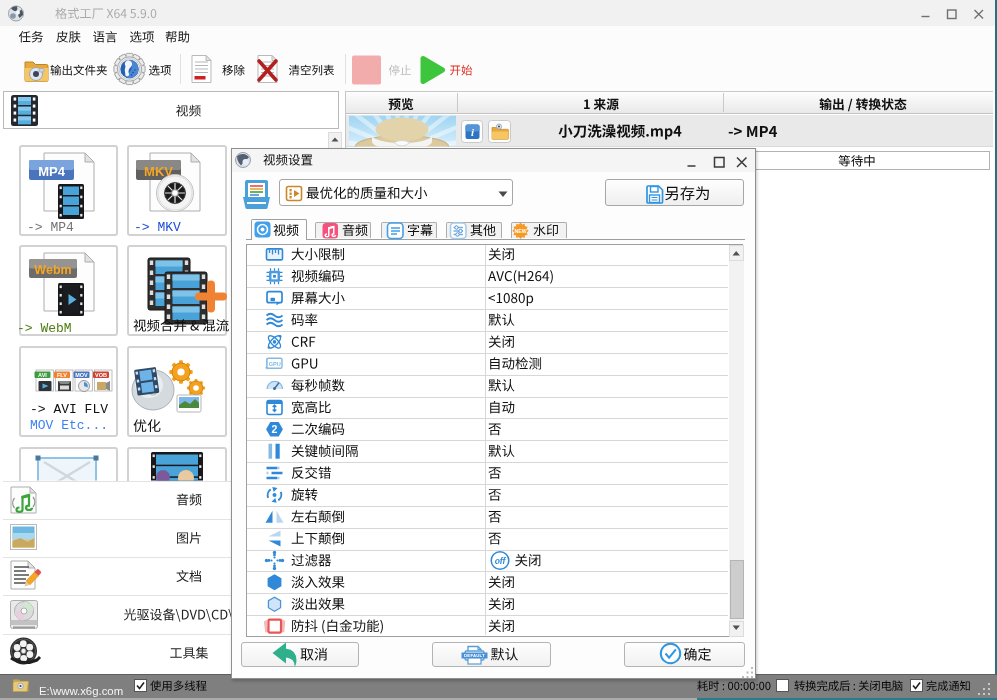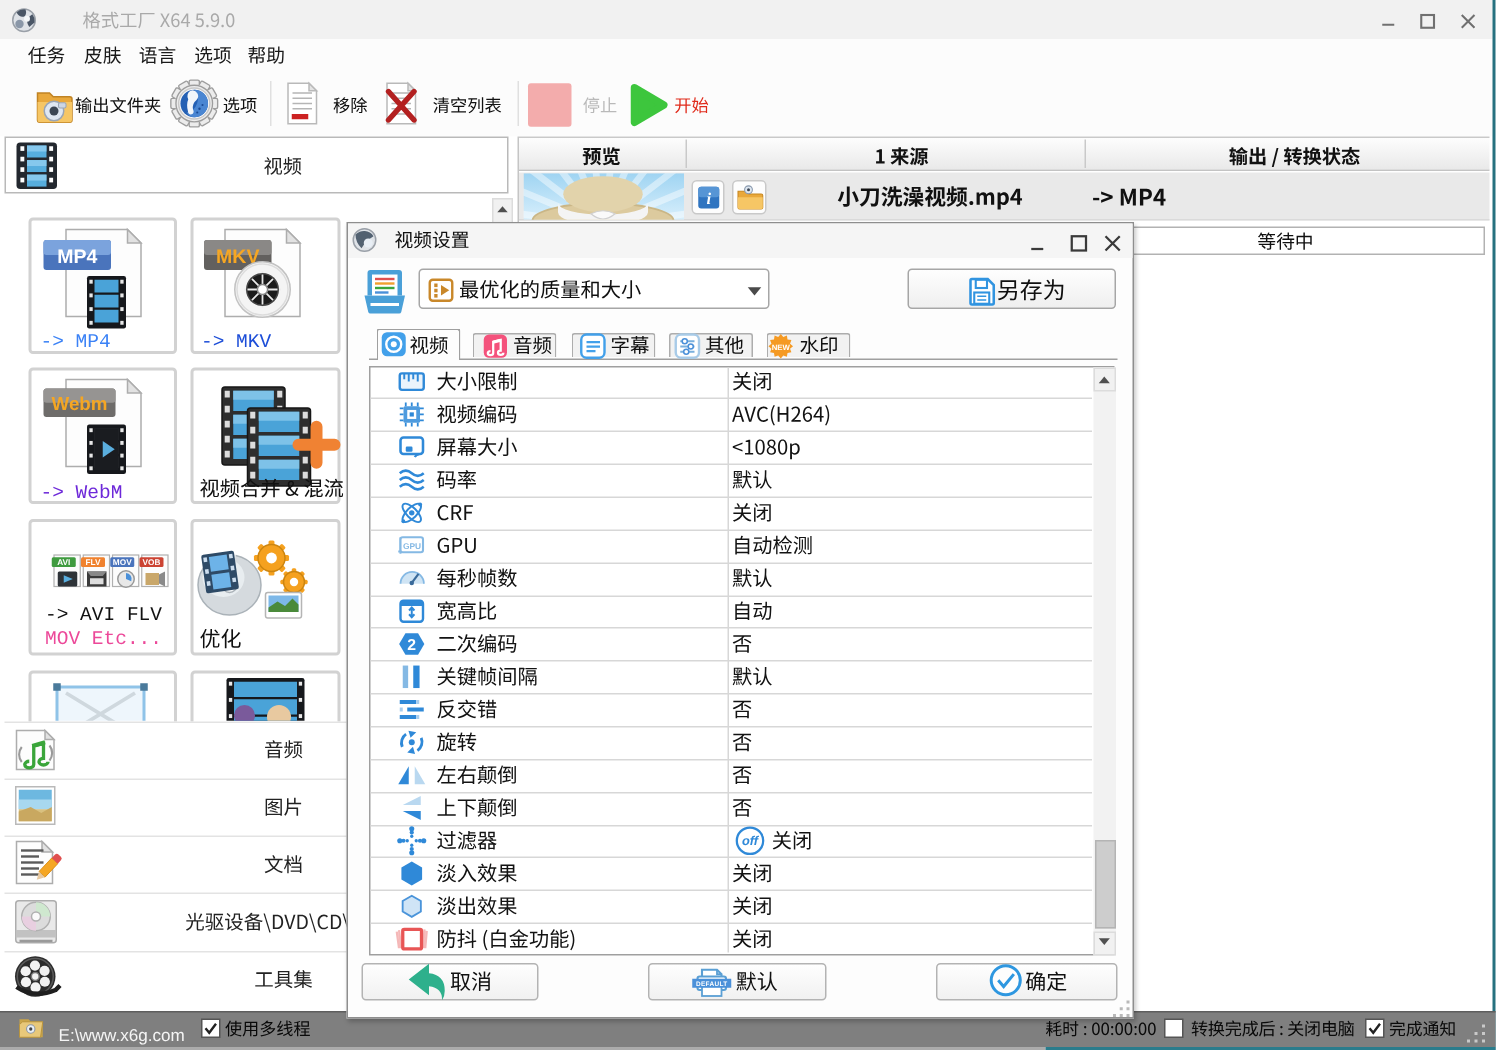--- a/index.html
+++ b/index.html
@@ -221,25 +221,25 @@
 <div style="position:absolute;left:328px;top:132px;width:14px;height:17px;background:#f1f1f1;border:1px solid #dcdcdc"></div>
 <div style="position:absolute;left:345px;top:91px;width:648px;height:583px;background:#fff;border-left:1px solid #c5c5c5"></div>
 <div style="position:absolute;left:345.5px;top:91px;width:647.5px;height:23px;background:linear-gradient(#fdfdfd,#e9e9e9);border-top:1px solid #c9c9c9;border-bottom:1px solid #c3c3c3"></div>
 <div style="position:absolute;left:457px;top:93px;width:1px;height:19px;background:#c9c9c9"></div>
 <div style="position:absolute;left:723px;top:93px;width:1px;height:19px;background:#c9c9c9"></div>
 <div style="position:absolute;left:345.5px;top:115px;width:647.5px;height:32px;background:#e9e9e9;border-bottom:1px solid #dadada"></div>
 <div style="position:absolute;left:723.5px;top:151px;width:266px;height:19px;background:#fff;border:1px solid #b2b2b2"></div>
 <div style="position:absolute;left:0px;top:674px;width:997px;height:24px;background:#7f7f7f;border-top:1px solid #5e5e5e"></div>
 <div style="position:absolute;left:0px;top:698px;width:697px;height:2px;background:#ababab"></div>
 <div style="position:absolute;left:697px;top:698px;width:300px;height:2px;background:#2a7c8c"></div>
-<div style="position:absolute;left:27px;top:220px;font:13px 'Liberation Mono',monospace;color:#3b82f6;white-space:pre">-&gt; MP4</div>
+<div style="position:absolute;left:27px;top:220px;font:13px 'Liberation Mono',monospace;color:#737373;white-space:pre">-&gt; MP4</div>
 <div style="position:absolute;left:134px;top:220px;font:13px 'Liberation Mono',monospace;color:#1d4ed8;white-space:pre">-&gt; MKV</div>
-<div style="position:absolute;left:27px;top:320.5px;font:13px 'Liberation Mono',monospace;color:#6d28d9;white-space:pre">-&gt; WebM</div>
+<div style="position:absolute;left:17px;top:320.5px;font:13px 'Liberation Mono',monospace;color:#4d7c0f;white-space:pre">-&gt; WebM</div>
 <div style="position:absolute;left:30px;top:402px;font:13px 'Liberation Mono',monospace;color:#111;white-space:pre">-&gt; AVI FLV</div>
-<div style="position:absolute;left:30px;top:418px;font:13px 'Liberation Mono',monospace;color:#ec4899;white-space:pre">MOV Etc...</div>
+<div style="position:absolute;left:30px;top:418px;font:13px 'Liberation Mono',monospace;color:#3b82f6;white-space:pre">MOV Etc...</div>
 <div style="position:absolute;left:39px;top:685px;font:11.4px 'Liberation Sans',sans-serif;color:#f5f5f5">E:\www.x6g.com</div>
 <svg width="997" height="700" viewBox="0 0 997 700">
     <circle cx="16" cy="13.5" r="7.5" fill="#dfe3e8" stroke="#9aa0a8" stroke-width="1"></circle>
     <path d="M11 8.3 a7.5 7.5 0 0 1 6 -2 q1 2.5 -0.5 4.5 q-3 1.5 -5.5 -2.5z" fill="#4a5666"></path>
     <path d="M21.5 9.5 q2 2.5 1.5 5.5 l-3.5 3 q-2.5 -3.5 -0.5 -6.5z" fill="#4a5666"></path>
     <circle cx="13" cy="16" r="2.8" fill="#8a97a8"></circle>
     <circle cx="18" cy="12.5" r="2" fill="#f5f8fa"></circle>
     <path d="M921.5 16.5h8" stroke="#707070" stroke-width="1.4" fill="none"></path>
     <rect x="947.5" y="10" width="8.5" height="8.5" fill="none" stroke="#707070" stroke-width="1.4"></rect>
     <path d="M974.5 10 l8.5 8.5 M983 10 l-8.5 8.5" stroke="#707070" stroke-width="1.4" fill="none"></path>

